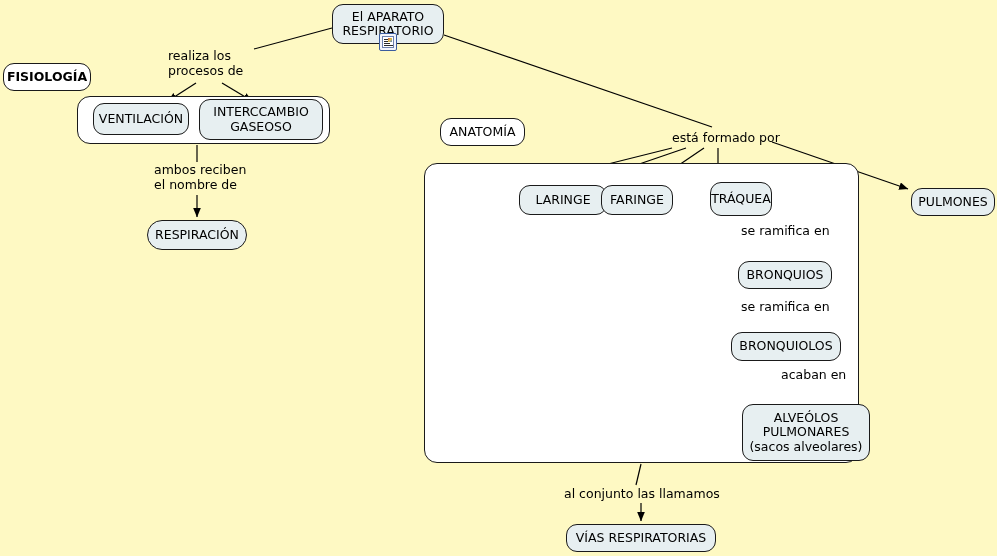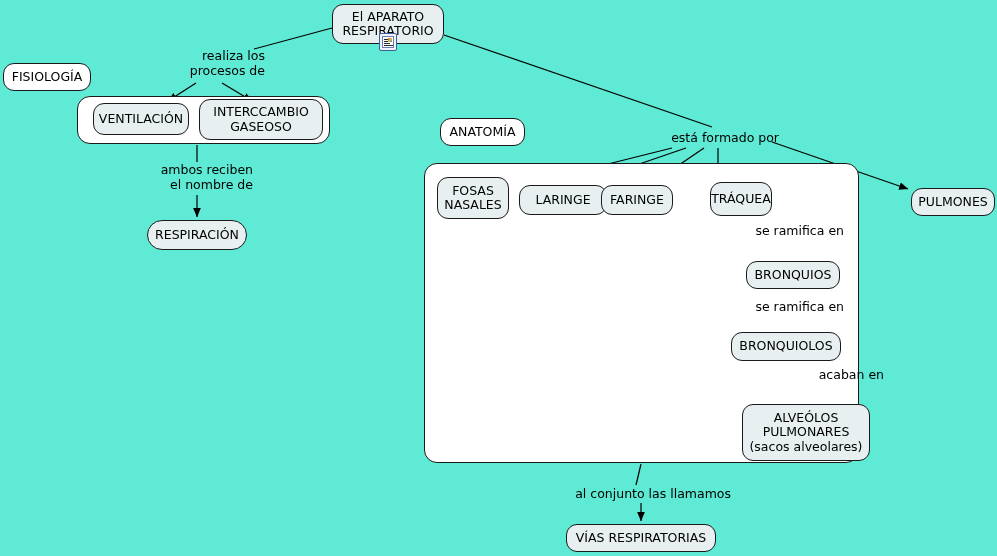--- a/index.html
+++ b/index.html
@@ -7,21 +7,21 @@
     padding: 0;
     background: #ffffff;
   }
   body {
     font-family: "DejaVu Sans", sans-serif;
   }
   #canvas {
     position: relative;
     width: 997px;
     height: 556px;
-    background: #5eead4;
+    background: #fef9c3;
     overflow: hidden;
   }
   #edges {
     position: absolute;
     left: 0;
     top: 0;
     width: 997px;
     height: 556px;
     pointer-events: none;
   }
@@ -51,24 +51,25 @@
     border-radius: 13px;
     background: #ffffff;
     z-index: 1;
   }
   .node.in-group { z-index: 2; }
   .link-label {
     position: absolute;
     font-size: 12.5px;
     line-height: 15px;
     color: #000000;
-    text-align: right;
+    text-align: left;
     background: transparent;
     white-space: pre-line;
     z-index: 4;
+    margin-left: 13px;
   }
   .res-icon {
     position: absolute;
     width: 18px;
     height: 18px;
     box-sizing: border-box;
     border: 1.5px solid #3b5c9e;
     border-radius: 2px;
     background: #f2f4fb;
     z-index: 5;
@@ -154,21 +155,21 @@
   <div class="res-icon" style="left:379px; top:33px;">
     <div class="page">
       <span class="ln" style="top:2px;"></span>
       <span class="ln" style="top:4px;"></span>
       <span class="ln" style="top:6px;"></span>
       <span class="ln" style="top:8px; width:9px;"></span>
       <span class="thumb"></span>
     </div>
   </div>
 
-  <div class="node plain" style="left:3px; top:63px; width:88px; height:28px;">FISIOLOGÍA</div>
+  <div class="node plain" style="left:3px; top:63px; width:88px; height:28px;font-weight:bold;">FISIOLOGÍA</div>
 
   <div class="link-label" style="left:155px; top:48px; width:110px;">realiza los
 procesos de</div>
 
   <div class="group" style="left:77px; top:96px; width:253px; height:48px;"></div>
 
   <div class="node in-group" style="left:93px; top:103px; width:96px; height:32px;">VENTILACIÓN</div>
 
   <div class="node in-group" style="left:199px; top:99px; width:124px; height:41px;">INTERCCAMBIO
 GASEOSO</div>
@@ -177,32 +178,30 @@
 el nombre de</div>
 
   <div class="node" style="left:147px; top:220px; width:100px; height:30px;border-radius:15px;">RESPIRACIÓN</div>
 
   <div class="node plain" style="left:392px; top:118px; width:85px; height:28px;margin-left:48px;">ANATOMÍA</div>
 
   <div class="link-label" style="left:659px; top:130px; width:120px;">está formado por</div>
 
   <div class="group" style="left:424px; top:163px; width:435px; height:300px;"></div>
 
-  <div class="node in-group" style="left:437px; top:177px; width:72px; height:42px;">FOSAS
-NASALES</div>
 
   <div class="node in-group" style="left:519px; top:185px; width:88px; height:30px;">LARINGE</div>
 
   <div class="node in-group" style="left:601px; top:185px; width:72px; height:30px;">FARINGE</div>
 
   <div class="node in-group" style="left:682px; top:182px; width:62px; height:34px;margin-left:28px;">TRÁQUEA</div>
 
   <div class="link-label" style="left:728px; top:223px; width:116px;">se ramifica en</div>
 
-  <div class="node in-group" style="left:738px; top:261px; width:94px; height:28px;margin-left:8px;">BRONQUIOS</div>
+  <div class="node in-group" style="left:738px; top:261px; width:94px; height:28px;">BRONQUIOS</div>
 
   <div class="link-label" style="left:728px; top:299px; width:116px;">se ramifica en</div>
 
   <div class="node in-group" style="left:731px; top:332px; width:110px; height:29px;">BRONQUIOLOS</div>
 
   <div class="link-label" style="left:768px; top:367px; width:116px;">acaban en</div>
 
   <div class="node in-group" style="left:742px; top:404px; width:128px; height:57px;">ALVEÓLOS
 PULMONARES
 (sacos alveolares)</div>

